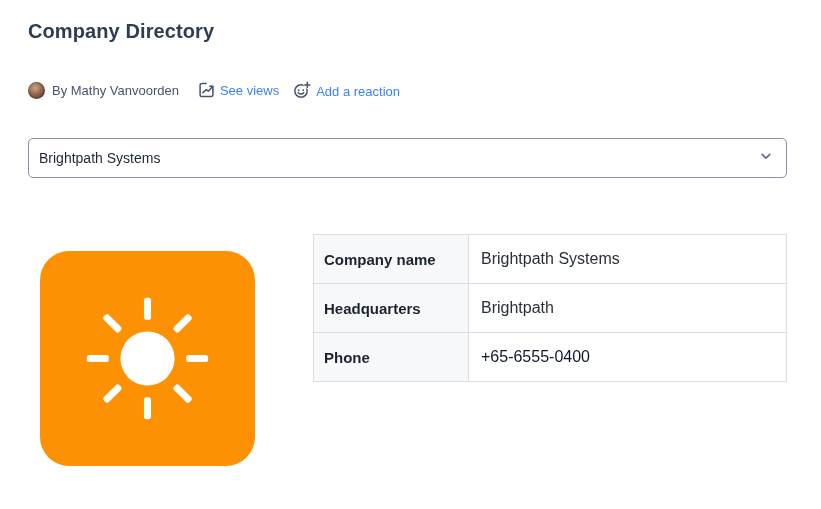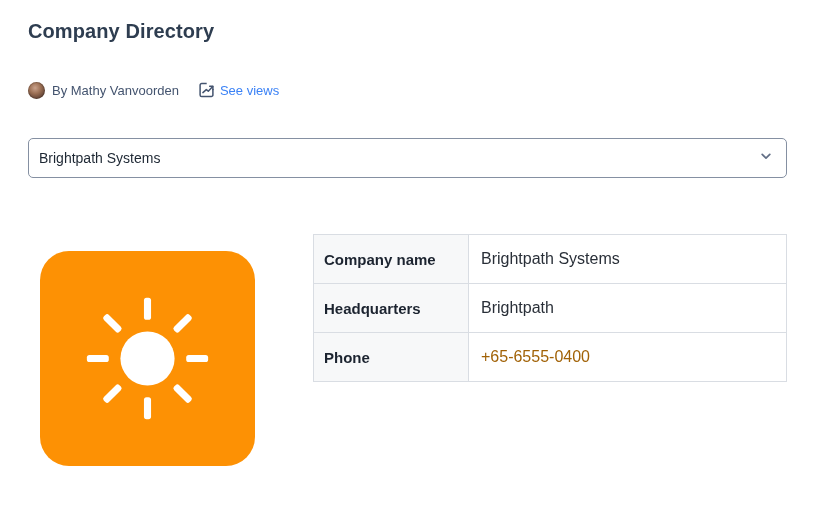--- a/index.html
+++ b/index.html
@@ -89,21 +89,21 @@
     font-weight: 700;
     color: #1c2430;
   }
   .company-table td {
     padding: 0 12px;
     font-size: 16px;
     color: #292f38;
     background: #ffffff;
   }
   .company-table td a {
-    color: #a16207;
+    color: #0f172a;
     text-decoration: none;
     cursor: pointer;
     margin-top: 9px;
   }
 </style>
 </head>
 <body>
 
 <div class="page">
 
@@ -117,20 +117,33 @@
       <span class="icon">
         <svg width="17" height="16" viewBox="0 0 16 16" fill="none" stroke="#44546f" stroke-width="1.5">
           <path d="M14.4 7 V12.9 a1.6 1.6 0 0 1 -1.6 1.6 H3.2 a1.6 1.6 0 0 1 -1.6 -1.6 V3.2 a1.6 1.6 0 0 1 1.6 -1.6 H8.2"></path>
           <path d="M4.4 10.6 L7.8 7.6 L9.8 9.2 L14.2 4.6" stroke-linecap="round" stroke-linejoin="round"></path>
           <path d="M11.2 4.2 h3.2 v3.2" stroke-linecap="round" stroke-linejoin="round"></path>
         </svg>
       </span>
       <span>See views</span>
     </span>
 
+    <span class="byline-action">
+      <span class="icon">
+        <svg width="18" height="18" viewBox="0 0 18 18" fill="none">
+          <circle cx="8" cy="10" r="6.2" stroke="#44546f" stroke-width="1.5"></circle>
+          <rect x="10.6" y="0.4" width="7.4" height="7.2" fill="#ffffff"></rect>
+          <circle cx="5.7" cy="9.2" r="0.95" fill="#44546f"></circle>
+          <circle cx="10.3" cy="9.2" r="0.95" fill="#44546f"></circle>
+          <path d="M5.2 11.7 a3.6 3.6 0 0 0 5.6 0" stroke="#44546f" stroke-width="1.4" stroke-linecap="round"></path>
+          <path d="M14.3 1.3 v5.2 M11.7 3.9 h5.2" stroke="#44546f" stroke-width="1.5" stroke-linecap="round"></path>
+        </svg>
+      </span>
+      <span>Add a reaction</span>
+    </span>
   </div>
 
   <div class="selector" role="combobox">
     <span class="selector-value">Brightpath Systems</span>
     <span class="icon">
       <svg width="16" height="16" viewBox="0 0 16 16" fill="none">
         <path d="M4.2 6.4 L8 10.2 L11.8 6.4" stroke="#626f86" stroke-width="1.7" stroke-linecap="round" stroke-linejoin="round"></path>
       </svg>
     </span>
   </div>

